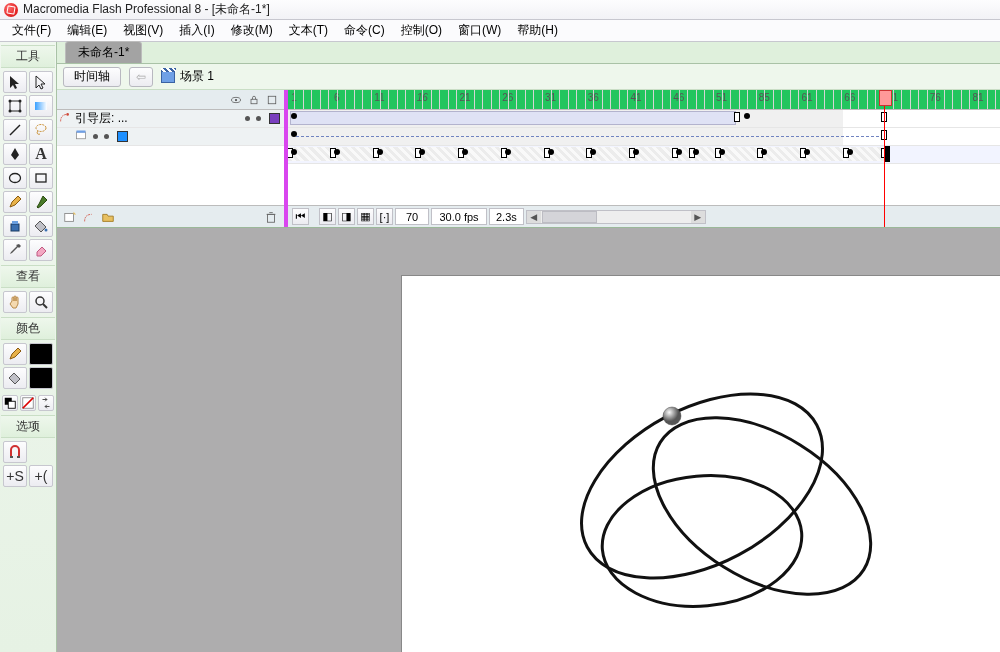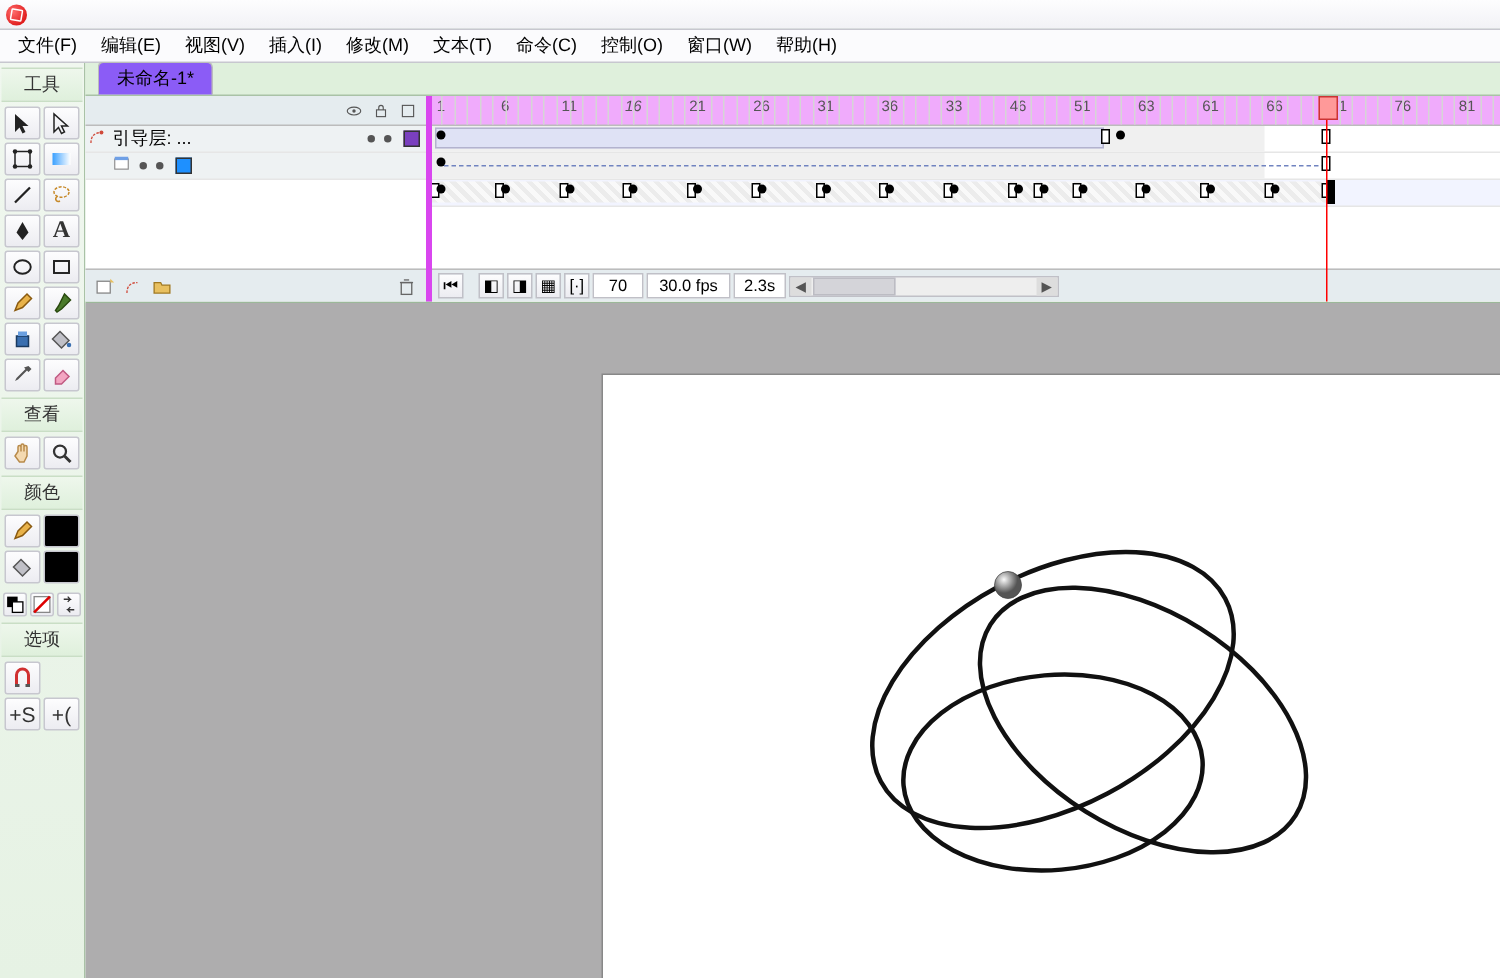--- a/index.html
+++ b/index.html
@@ -17,21 +17,21 @@
   .tools { width: 57px; background: linear-gradient(#f0f7ef,#e6f2e4); border-right: 1px solid #a9c2a6; display:flex; flex-direction:column; align-items:center; padding:2px 0 0 0;}
   .panel-title { width: 54px; text-align:center; font-size: 12px; color:#333; padding: 2px 0; background: linear-gradient(#eef7ec,#dff0dc); border-top:1px solid #c9dec5; border-bottom:1px solid #c9dec5; margin-top:1px;}
   .tool-grid { display:grid; grid-template-columns: 24px 24px; gap:2px; padding:3px 2px; }
   .tbtn { width:24px; height:22px; background: linear-gradient(#fdfdfe,#ececf1); border:1px solid #c7c7cf; border-radius:2px; display:flex; align-items:center; justify-content:center; font-size:13px; color:#333; }
   .tbtn svg { width:16px; height:16px; }
   .single-row { display:flex; gap:2px; padding:3px 2px; }
   
   .workarea { flex:1; display:flex; flex-direction:column; background:#e6f2e4; }
   
   .doctabs { height:22px; display:flex; align-items:flex-end; background:#dff0dc; border-bottom:1px solid #a9c2a6; padding-left:8px;}
-  .doctab { background:#8b5cf6; border:1px solid #bcbcbc; border-bottom:none; border-top-left-radius:4px; border-top-right-radius:4px; padding:2px 12px; font-size:12px; }
+  .doctab { background:#a3a3a3; border:1px solid #bcbcbc; border-bottom:none; border-top-left-radius:4px; border-top-right-radius:4px; padding:2px 12px; font-size:12px; }
   
   .scenerow { height:26px; display:flex; align-items:center; gap:8px; padding:0 6px; background:#eef7ec; border-bottom:1px solid #c9dec5;}
   .pillbtn { height:20px; padding:0 10px; border:1px solid #b8b8c0; border-radius:3px; background:linear-gradient(#fdfdfe,#ececf1); font-size:12px; display:flex; align-items:center;}
   .scn { display:flex; align-items:center; gap:5px; font-size:12px;}
   .scn .clap { width:14px; height:12px; background:#6fa0e6; border:1px solid #3a62a3; position:relative;}
   .scn .clap::before{content:"";position:absolute;top:-4px;left:-1px;width:15px;height:4px;background:repeating-linear-gradient(45deg,#3a62a3 0 2px,#fff 2px 4px);}  
   
   .timeline { background:#fff; border-bottom:1px solid #9bb899; display:flex; height:138px;}
   .layers { width:231px; border-right:4px solid #d946ef; display:flex; flex-direction:column;}
   .layhead { height:20px; background:#e5ecef; border-bottom:1px solid #bcbcbc; display:flex; align-items:center; justify-content:flex-end; gap:6px; padding:0 6px;}
@@ -41,21 +41,21 @@
   .layer .licon { width:16px; text-align:center;}
   .layer .lname { flex:1; padding-left:2px; white-space:nowrap; overflow:hidden; text-overflow:ellipsis;}
   .layer .dots { display:flex; gap:6px; padding:0 4px;}
   .layer .dot { width:5px; height:5px; border-radius:50%; background:#555;}
   .layer.sel .dot { background:#fff;}
   .layer .swatch { width:11px; height:11px; margin:0 4px; border:1px solid #333;}
   .layfooter { margin-top:auto; height:22px; border-top:1px solid #bcbcbc; display:flex; align-items:center; justify-content:space-between; padding:0 5px; background:#e5ecef;}
   .layfooter .grp { display:flex; gap:3px;}
   .minibtn{width:16px;height:16px;display:flex;align-items:center;justify-content:center;font-size:11px;color:#444;}
   .frames { flex:1; overflow:hidden; position:relative; background:#fff;}
-  .ruler { height:20px; border-bottom:1px solid #bcbcbc; background:#f0abfc; position:relative; font-size:10px; color:#555;}
+  .ruler { height:20px; border-bottom:1px solid #bcbcbc; background:#22c55e; position:relative; font-size:10px; color:#555;}
   .ruler .tick { position:absolute; top:2px; transform:translateX(-50%);}
   .ruler .t { position:absolute; top:0; bottom:0; width:1px; background:#d5d5d5;}
   .track { height:18px; border-bottom:1px solid #e6e6e6; position:relative; background:#fff;}
   .kf { position:absolute; top:3px; width:6px; height:6px; background:#000; border-radius:50%; transform:translateX(-3px);}
   .blank-kf { position:absolute; top:2px; width:6px; height:10px; border:1px solid #000; background:#fff; transform:translateX(-3px);}
   .tween-span { position:absolute; top:1px; height:14px; background:#dfe2f5; border:1px solid #b3b3ce;}
   .hatched { position:absolute; top:1px; height:14px; background:repeating-linear-gradient(45deg,#ececec 0 3px,#f9f9f9 3px 6px); border-right:1px solid #ccc;}
   .greyzone { position:absolute; top:0; bottom:0; background:#f0f0f0;}
   .playhead { position:absolute; top:0; width:1px; height:138px; background:#ff0000; z-index:5;}
   .playhead::before{content:"";position:absolute;top:0;left:-5px;width:11px;height:14px;background:#ff9999;border:1px solid #cc3333;}
@@ -69,20 +69,21 @@
   
   .stagewrap { flex:1; background:#aeadae; overflow:hidden; position:relative;}
   .stage { position:absolute; left:345px; top:48px; width:720px; height:560px; background:#fff; box-shadow:0 0 0 1px #888;}
   .stage svg { position:absolute; inset:0; }
 </style>
 </head>
 <body>
 
 <div class="titlebar">
   <div class="ico"></div>
+  <span>Macromedia Flash Professional 8 - [未命名-1*]</span>
 </div>
 
 <div class="menubar">
   <span>文件(F)</span>
   <span>编辑(E)</span>
   <span>视图(V)</span>
   <span>插入(I)</span>
   <span>修改(M)</span>
   <span>文本(T)</span>
   <span>命令(C)</span>
@@ -250,20 +251,28 @@
       <div class="tbtn" style="font-size:14px;">+S</div>
       <div class="tbtn" style="font-size:14px;">+(</div>
     </div>
   </div>
 
   <div class="workarea">
     <div class="doctabs">
       <div class="doctab">未命名-1*</div>
     </div>
 
+    <div class="scenerow">
+      <div class="pillbtn">时间轴</div>
+      <div class="pillbtn" style="width:24px;padding:0;justify-content:center;color:#aaa">⇦</div>
+      <div class="scn">
+        <div class="clap"></div>
+        <span>场景 1</span>
+      </div>
+    </div>
 
     <div class="timeline">
 
       <div class="layers">
         <div class="layhead">
           <svg viewBox="0 0 16 16">
               <ellipse cx="8" cy="8" rx="6" ry="3.5" fill="none" stroke="#555"></ellipse>
               <circle cx="8" cy="8" r="1.5" fill="#555"></circle>
             </svg>
           <svg viewBox="0 0 16 16">
@@ -377,39 +386,39 @@
             <div class="t" style="left: 271.05px;"></div>
             <div class="t" style="left: 279.6px;"></div>
             <div class="t" style="left: 288.15px;"></div>
             <div class="t" style="left: 296.7px;"></div>
             <div class="tick" style="left: 305.25px;">36</div>
             <div class="t" style="left: 305.25px;"></div>
             <div class="t" style="left: 313.8px;"></div>
             <div class="t" style="left: 322.35px;"></div>
             <div class="t" style="left: 330.9px;"></div>
             <div class="t" style="left: 339.45px;"></div>
-            <div class="tick" style="left: 348px;">33</div>
+            <div class="tick" style="left: 348px;">41</div>
             <div class="t" style="left: 348px;"></div>
             <div class="t" style="left: 356.55px;"></div>
             <div class="t" style="left: 365.1px;"></div>
             <div class="t" style="left: 373.65px;"></div>
             <div class="t" style="left: 382.2px;"></div>
             <div class="tick" style="left: 390.75px;">46</div>
             <div class="t" style="left: 390.75px;"></div>
             <div class="t" style="left: 399.3px;"></div>
             <div class="t" style="left: 407.85px;"></div>
             <div class="t" style="left: 416.4px;"></div>
             <div class="t" style="left: 424.95px;"></div>
             <div class="tick" style="left: 433.5px;">51</div>
             <div class="t" style="left: 433.5px;"></div>
             <div class="t" style="left: 442.05px;"></div>
             <div class="t" style="left: 450.6px;"></div>
             <div class="t" style="left: 459.15px;"></div>
             <div class="t" style="left: 467.7px;"></div>
-            <div class="tick" style="left: 476.25px;">63</div>
+            <div class="tick" style="left: 476.25px;">85</div>
             <div class="t" style="left: 476.25px;"></div>
             <div class="t" style="left: 484.8px;"></div>
             <div class="t" style="left: 493.35px;"></div>
             <div class="t" style="left: 501.9px;"></div>
             <div class="t" style="left: 510.45px;"></div>
             <div class="tick" style="left: 519px;">61</div>
             <div class="t" style="left: 519px;"></div>
             <div class="t" style="left: 527.55px;"></div>
             <div class="t" style="left: 536.1px;"></div>
             <div class="t" style="left: 544.65px;"></div>

